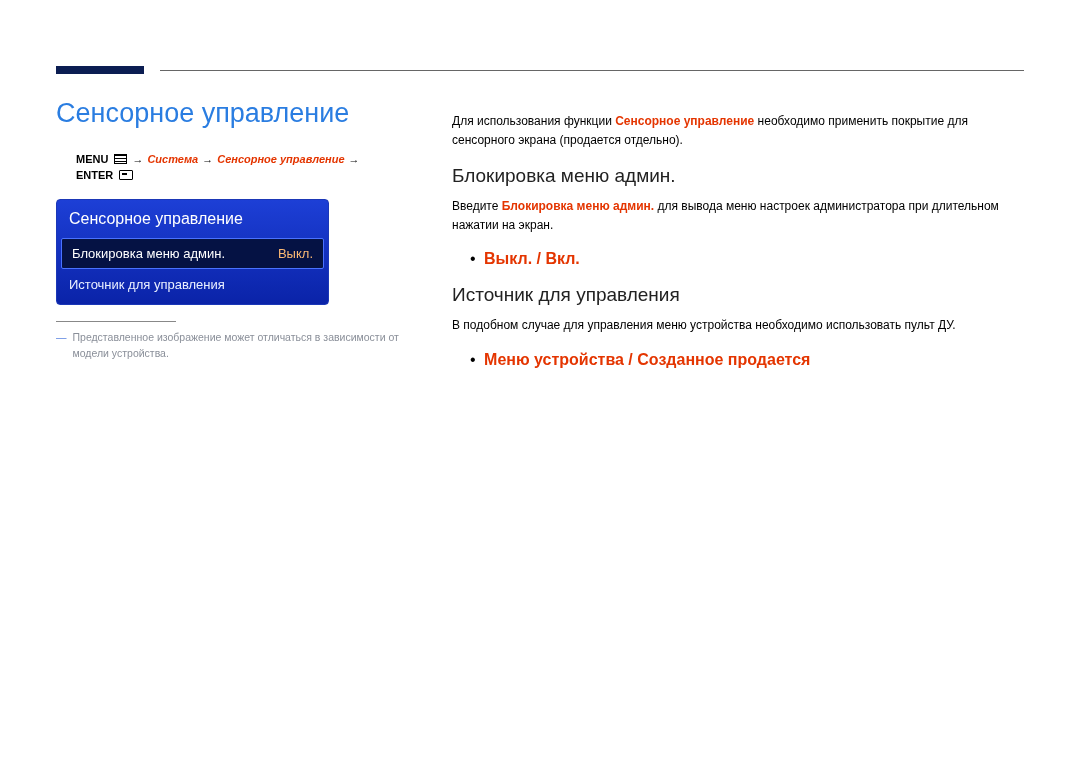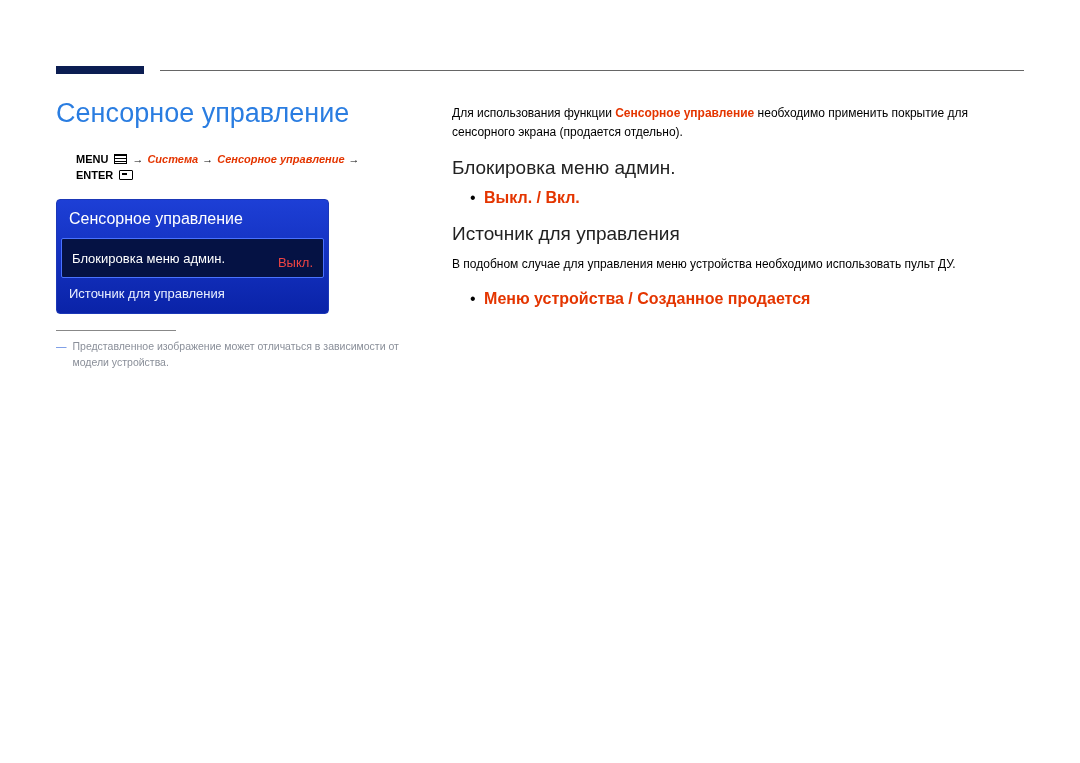--- a/index.html
+++ b/index.html
@@ -107,21 +107,21 @@
       font-size: 13px;
     }
     .osd-row.selected {
       background: #051244;
       color: #fff;
       margin: 0 4px;
       border: 1px solid #4a72ff;
       border-radius: 2px;
       padding: 7px 10px;
     }
-    .osd-row.selected .osd-value { color: #ef4444; margin-top: 9px; }
+    .osd-row.selected .osd-value { color: #fdba74; }
     .osd-row.plain { color: #eaf0ff; }
     .osd-row:last-child { padding-bottom: 12px; }
     .footnote-sep {
       width: 120px;
       height: 1px;
       background: #888;
       margin-top: 16px;
       margin-bottom: 8px;
     }
     .footnote {
@@ -129,21 +129,21 @@
       color: #8a8f99;
       display: flex;
       gap: 6px;
       line-height: 1.5;
     }
     .footnote .dash { color: #5a84e0; }
     .right-col {
       position: absolute;
       left: 452px;
       right: 56px;
-      top: 104px;
+      top: 112px;
     }
     .para {
       font-size: 12px;
       line-height: 1.55;
       margin-bottom: 16px;
     }
     .para .hl { color: #e43500; font-weight: bold; }
     .h2 {
       font-size: 19px;
       color: #222;
@@ -203,18 +203,21 @@
     <span>Представленное изображение может отличаться в зависимости от модели устройства.</span>
   </div>
 </div>
 
 <div class="right-col">
   <p class="para">
     <span>Для использования функции </span><span class="hl">Сенсорное управление</span><span> необходимо применить покрытие для сенсорного экрана (продается отдельно).</span>
   </p>
 
   <h2 class="h2">Блокировка меню админ.</h2>
+  <p class="para">
+    <span>Введите </span><span class="hl">Блокировка меню админ.</span><span> для вывода меню настроек администратора при длительном нажатии на экран.</span>
+  </p>
   <div class="bullet">Выкл. / Вкл.</div>
 
   <h2 class="h2">Источник для управления</h2>
   <p class="para">В подобном случае для управления меню устройства необходимо использовать пульт ДУ.</p>
   <div class="bullet">Меню устройства / Созданное продается</div>
 </div>
 
 </body></html>

